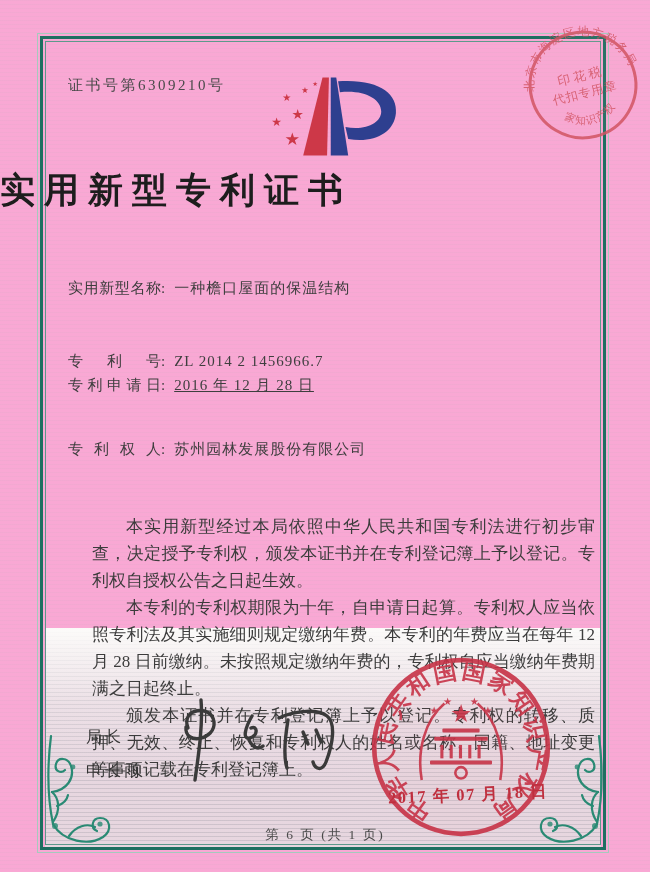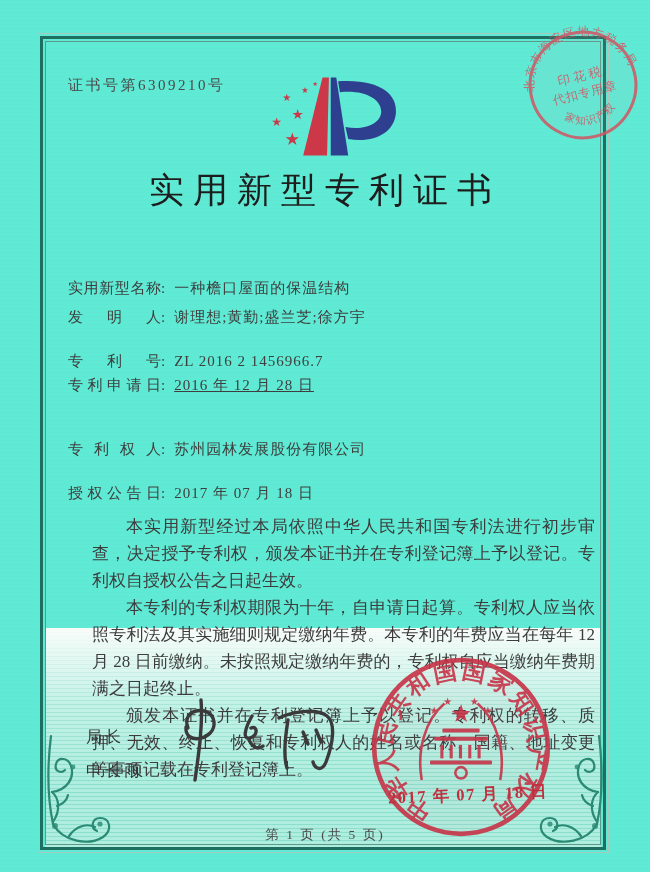--- a/index.html
+++ b/index.html
@@ -1,34 +1,34 @@
 <!DOCTYPE html>
 <html><head>
 <meta charset="utf-8">
 <style>
   * { margin:0; padding:0; box-sizing:border-box; }
   html,body { width:650px; height:872px; }
   body { background:#f2f2ef; font-family:"Liberation Serif","DejaVu Serif",serif; }
-  .page { position:relative; width:650px; height:872px; background:#5eead4; overflow:hidden; box-shadow:0 0 6px rgba(0,0,0,.18); }
+  .page { position:relative; width:650px; height:872px; background:#f9a8d4; overflow:hidden; box-shadow:0 0 6px rgba(0,0,0,.18); }
   .page::before { content:""; position:absolute; inset:0;
     background:repeating-linear-gradient(180deg, rgba(120,180,155,0.05) 0 1px, rgba(255,255,255,0) 1px 4px);
     pointer-events:none; }
   .stripes { position:absolute; left:45px; right:49px; top:628px; bottom:25px;
     background:
       linear-gradient(180deg, rgba(253,253,251,0.95) 0%, rgba(253,253,251,0.25) 35%, rgba(253,253,251,0) 70%),
       repeating-linear-gradient(180deg, rgba(95,170,140,0.18) 0 1px, rgba(225,242,233,0.35) 1px 4px),
       rgba(216,238,226,0.45); }
   .frame { position:absolute; left:40px; top:36px; right:44px; bottom:22px;
     border:3px solid #1e6f60; outline:1px solid #a6c9bd; outline-offset:2px; }
   .frame-inner { position:absolute; inset:2px; border:1px solid #5c998b; }
   .cert-no { position:absolute; left:68px; top:76px; font-size:15px; letter-spacing:2.5px; color:#4a4a4a; }
   .logo { position:absolute; left:250px; top:72px; width:156px; height:90px; }
   .tax-stamp { position:absolute; left:522px; top:24px; width:122px; height:122px; transform:rotate(-14deg); opacity:.85; }
-  .title { position:absolute; left:0; right:0; top:167px; text-align:center;
-    font-size:35px; font-weight:normal; letter-spacing:9px; color:#1d1d1d; }
+  .title { position:absolute; left:0; right:0; top:167px; text-align:left;
+    font-size:35px; font-weight:bold; letter-spacing:9px; color:#1d1d1d; }
   .field-row { position:absolute; left:68px; right:52px; font-size:15px; color:#3e3e3e; white-space:nowrap; }
   .f-label { display:inline-block; width:93px; text-align:justify; text-align-last:justify; }
   .f-colon { display:inline-block; margin-right:9px; }
   .f-value { letter-spacing:1px; }
   .row-name { top:250px;margin-top:29px; } .row-inventor { top:308px; } .row-patno { top:352px; }
   .row-filing { top:376px;text-decoration:underline; } .row-patentee { top:440px; } .row-grant { top:484px; }
   .body-text { position:absolute; left:67px; right:55px; top:513px; font-size:17px;
     line-height:27px; color:#3c3c3c; text-align:justify;margin-left:25px; }
   .body-text p { text-indent:2em; }
   .signer { position:absolute; left:86px; font-size:16px; letter-spacing:3px; color:#333; }
@@ -116,34 +116,28 @@
     <text font-size="10.5" fill="#d25563" letter-spacing="1">
       <textPath href="#taxBottom" startOffset="50%" text-anchor="middle">国家知识产权局</textPath>
     </text>
   </svg>
 
   <div class="title">实用新型专利证书</div>
 
   <div class="field-row row-name">
     <span class="f-label">实用新型名称</span><span class="f-colon">:</span><span class="f-value">一种檐口屋面的保温结构</span>
   </div>
-  <div class="field-row row-inventor">
-    <span class="f-label">发明人</span><span class="f-colon">:</span><span class="f-value">谢理想;黄勤;盛兰芝;徐方宇</span>
-  </div>
   <div class="field-row row-patno">
-    <span class="f-label">专利号</span><span class="f-colon">:</span><span class="f-value">ZL 2016 2 1456966.7</span>
+    <span class="f-label">专利号</span><span class="f-colon">:</span><span class="f-value">ZL 2014 2 1456966.7</span>
   </div>
   <div class="field-row row-filing">
     <span class="f-label">专利申请日</span><span class="f-colon">:</span><span class="f-value">2016 年 12 月 28 日</span>
   </div>
   <div class="field-row row-patentee">
     <span class="f-label">专利权人</span><span class="f-colon">:</span><span class="f-value">苏州园林发展股份有限公司</span>
-  </div>
-  <div class="field-row row-grant">
-    <span class="f-label">授权公告日</span><span class="f-colon">:</span><span class="f-value">2017 年 07 月 18 日</span>
   </div>
 
   <div class="body-text">
     <p>本实用新型经过本局依照中华人民共和国专利法进行初步审查，决定授予专利权，颁发本证书并在专利登记簿上予以登记。专利权自授权公告之日起生效。</p>
     <p>本专利的专利权期限为十年，自申请日起算。专利权人应当依照专利法及其实施细则规定缴纳年费。本专利的年费应当在每年 12 月 28 日前缴纳。未按照规定缴纳年费的，专利权自应当缴纳年费期满之日起终止。</p>
     <p>颁发本证书并在专利登记簿上予以登记。专利权的转移、质押、无效、终止、恢复和专利权人的姓名或名称、国籍、地址变更等事项记载在专利登记簿上。</p>
   </div>
 
   <div class="signer signer-role">局长</div>
   <div class="signer signer-name">申长雨</div>
@@ -184,15 +178,15 @@
       <rect x="106" y="88" width="3" height="13"></rect>
       <rect x="60" y="103" width="60" height="4" rx="1"></rect>
       <circle cx="90" cy="115" r="5.5" fill="none" stroke="#c73347" stroke-width="2.5"></circle>
       <path d="M52,122 C47,94 55,64 74,48" fill="none" stroke="#c73347" stroke-width="2.5"></path>
       <path d="M128,122 C133,94 125,64 106,48" fill="none" stroke="#c73347" stroke-width="2.5"></path>
     </g>
   </svg>
 
   <div class="seal-date">2017 年 07 月 18 日</div>
 
-  <div class="page-info">第 1 页 (共 5 页)</div>
+  <div class="page-info">第 6 页 (共 1 页)</div>
 
 </div>
 
 </body></html>

